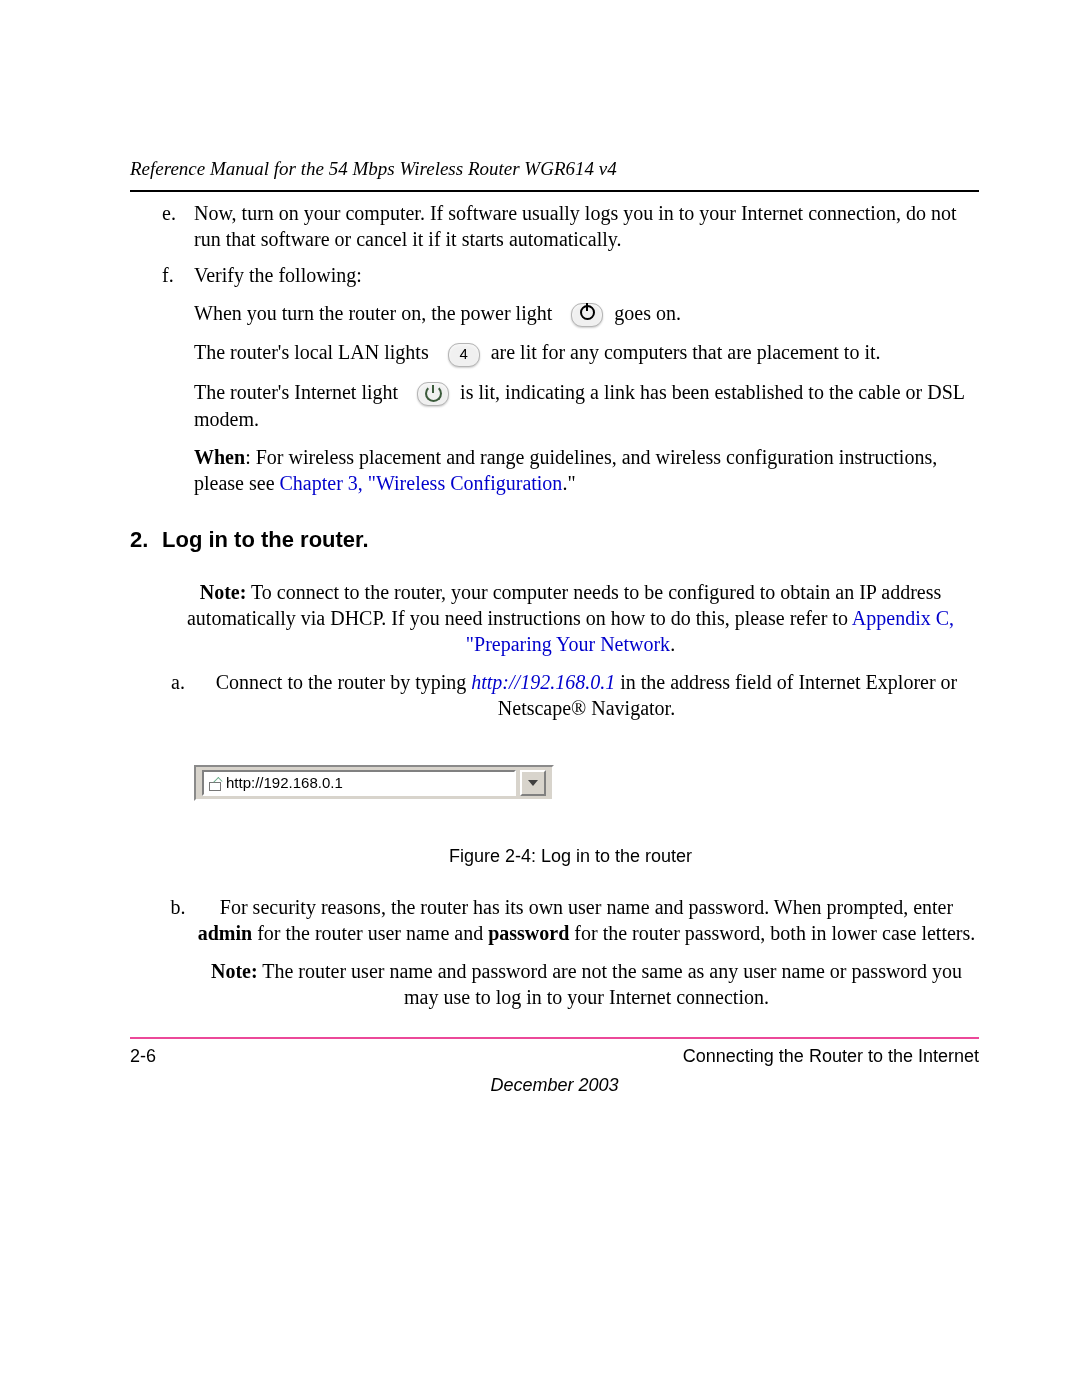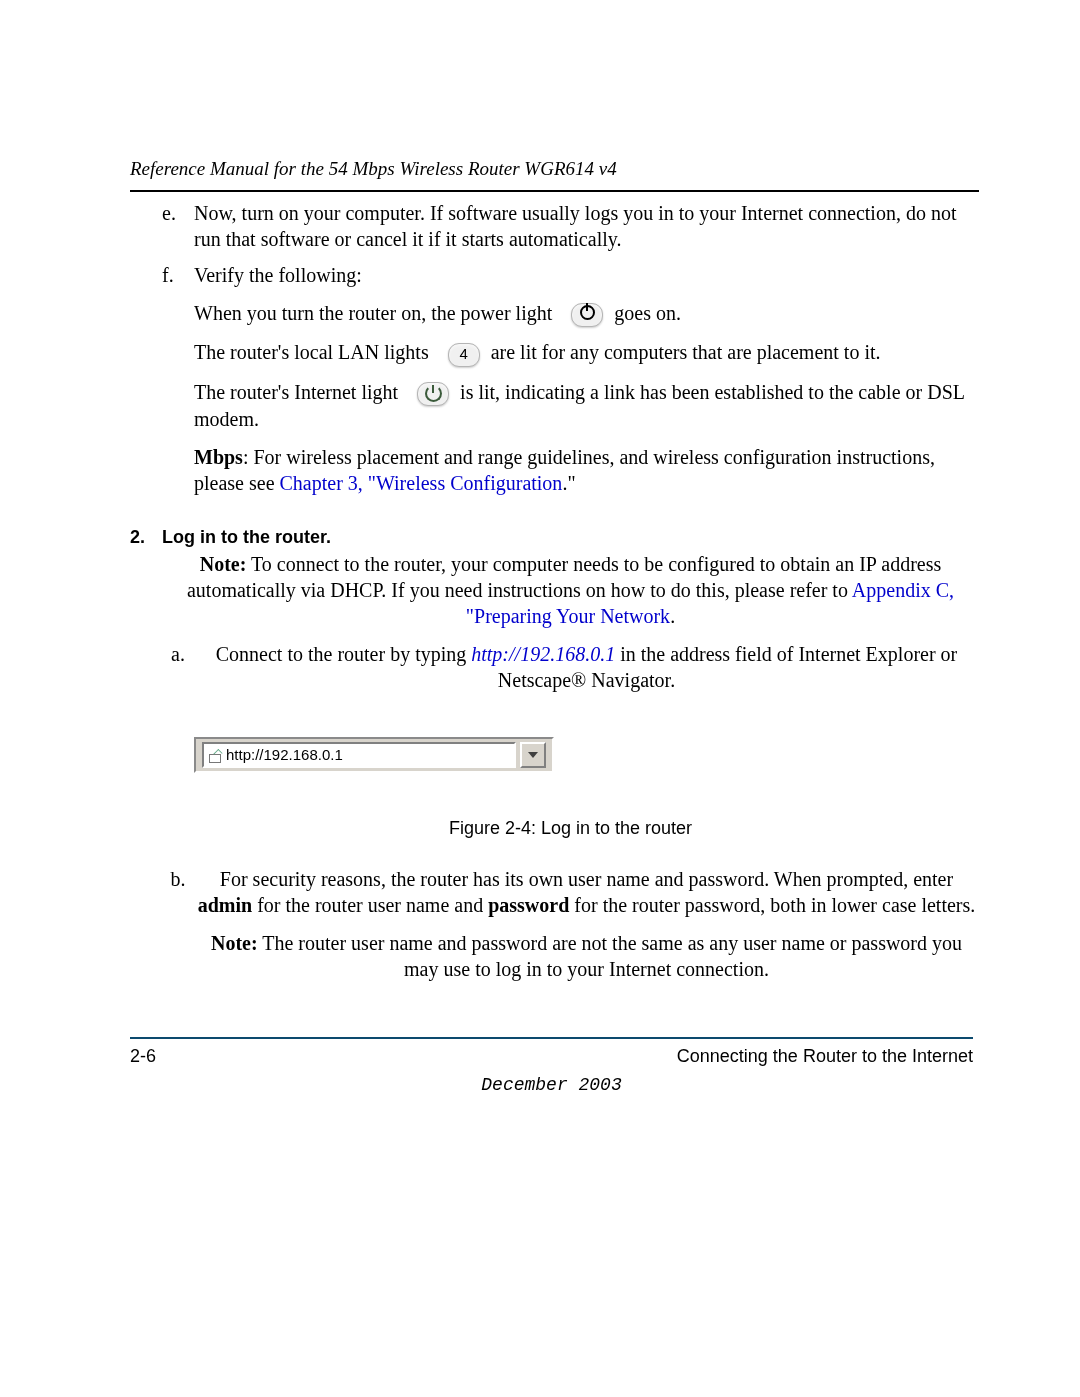--- a/index.html
+++ b/index.html
@@ -113,22 +113,22 @@
   .link-italic {
     color: #0000cc;
     font-style: italic;
   }
   .bold {
     font-weight: bold;
   }
   .section-heading {
     font-weight: bold;
     font-family: Arial, Helvetica, sans-serif;
-    font-size: 18px;
-    margin: 18px 0 1px 0;
+    font-size: 22px;
+    margin: 18px 0 24px 0;
   }
   .step-heading .num {
     display: inline-block;
     width: 32px;
   }
   .step-body {
     margin-left: 32px;
     text-align: center;
   }
 
@@ -208,35 +208,35 @@
   .figure-caption {
     font-family: Arial, Helvetica, sans-serif;
     font-weight: normal;
     font-size: 18px;
     margin: 44px 0 26px 0;
   }
 
   .footer {
     position: absolute;
     left: 130px;
-    right: 136px;
+    right: 130px;
     top: 1037px;
-    border-top: 2px solid #0c4a6e;
+    border-top: 2px solid #ec4899;
     padding-top: 6px;
     font-family: Arial, Helvetica, sans-serif;
   }
   .footer-row {
     display: flex;
     justify-content: space-between;
     font-size: 18px;
   }
   .footer-date {
     text-align: center;
     font-style: italic;
-    font-family: Liberation Mono, monospace;
+    font-family: Liberation Sans, sans-serif;
     font-size: 18px;
     margin-top: 6px;
   }
 </style>
 </head>
 <body>
 
 <div class="page">
 
   <div class="header">
@@ -267,21 +267,21 @@
           <span>are lit for any computers that are placement to it.</span>
         </p>
 
         <p class="para">
           <span>The router's Internet light</span>
           <span class="inline-icon"><span class="internet-glyph"></span></span>
           <span>is lit, indicating a link has been established to the cable or DSL modem.</span>
         </p>
 
         <p class="para">
-          <span class="bold">Mbps</span><span>: For wireless placement and range guidelines, and wireless configuration instructions, please see </span><span class="link">Chapter 3, "Wireless Configuration</span><span>."</span>
+          <span class="bold">When</span><span>: For wireless placement and range guidelines, and wireless configuration instructions, please see </span><span class="link">Chapter 3, "Wireless Configuration</span><span>."</span>
         </p>
       </div>
     </div>
 
     <div class="section-heading step-heading">
       <span class="num">2.</span><span>Log in to the router.</span>
     </div>
 
     <div class="step-body">
       <p class="para">

